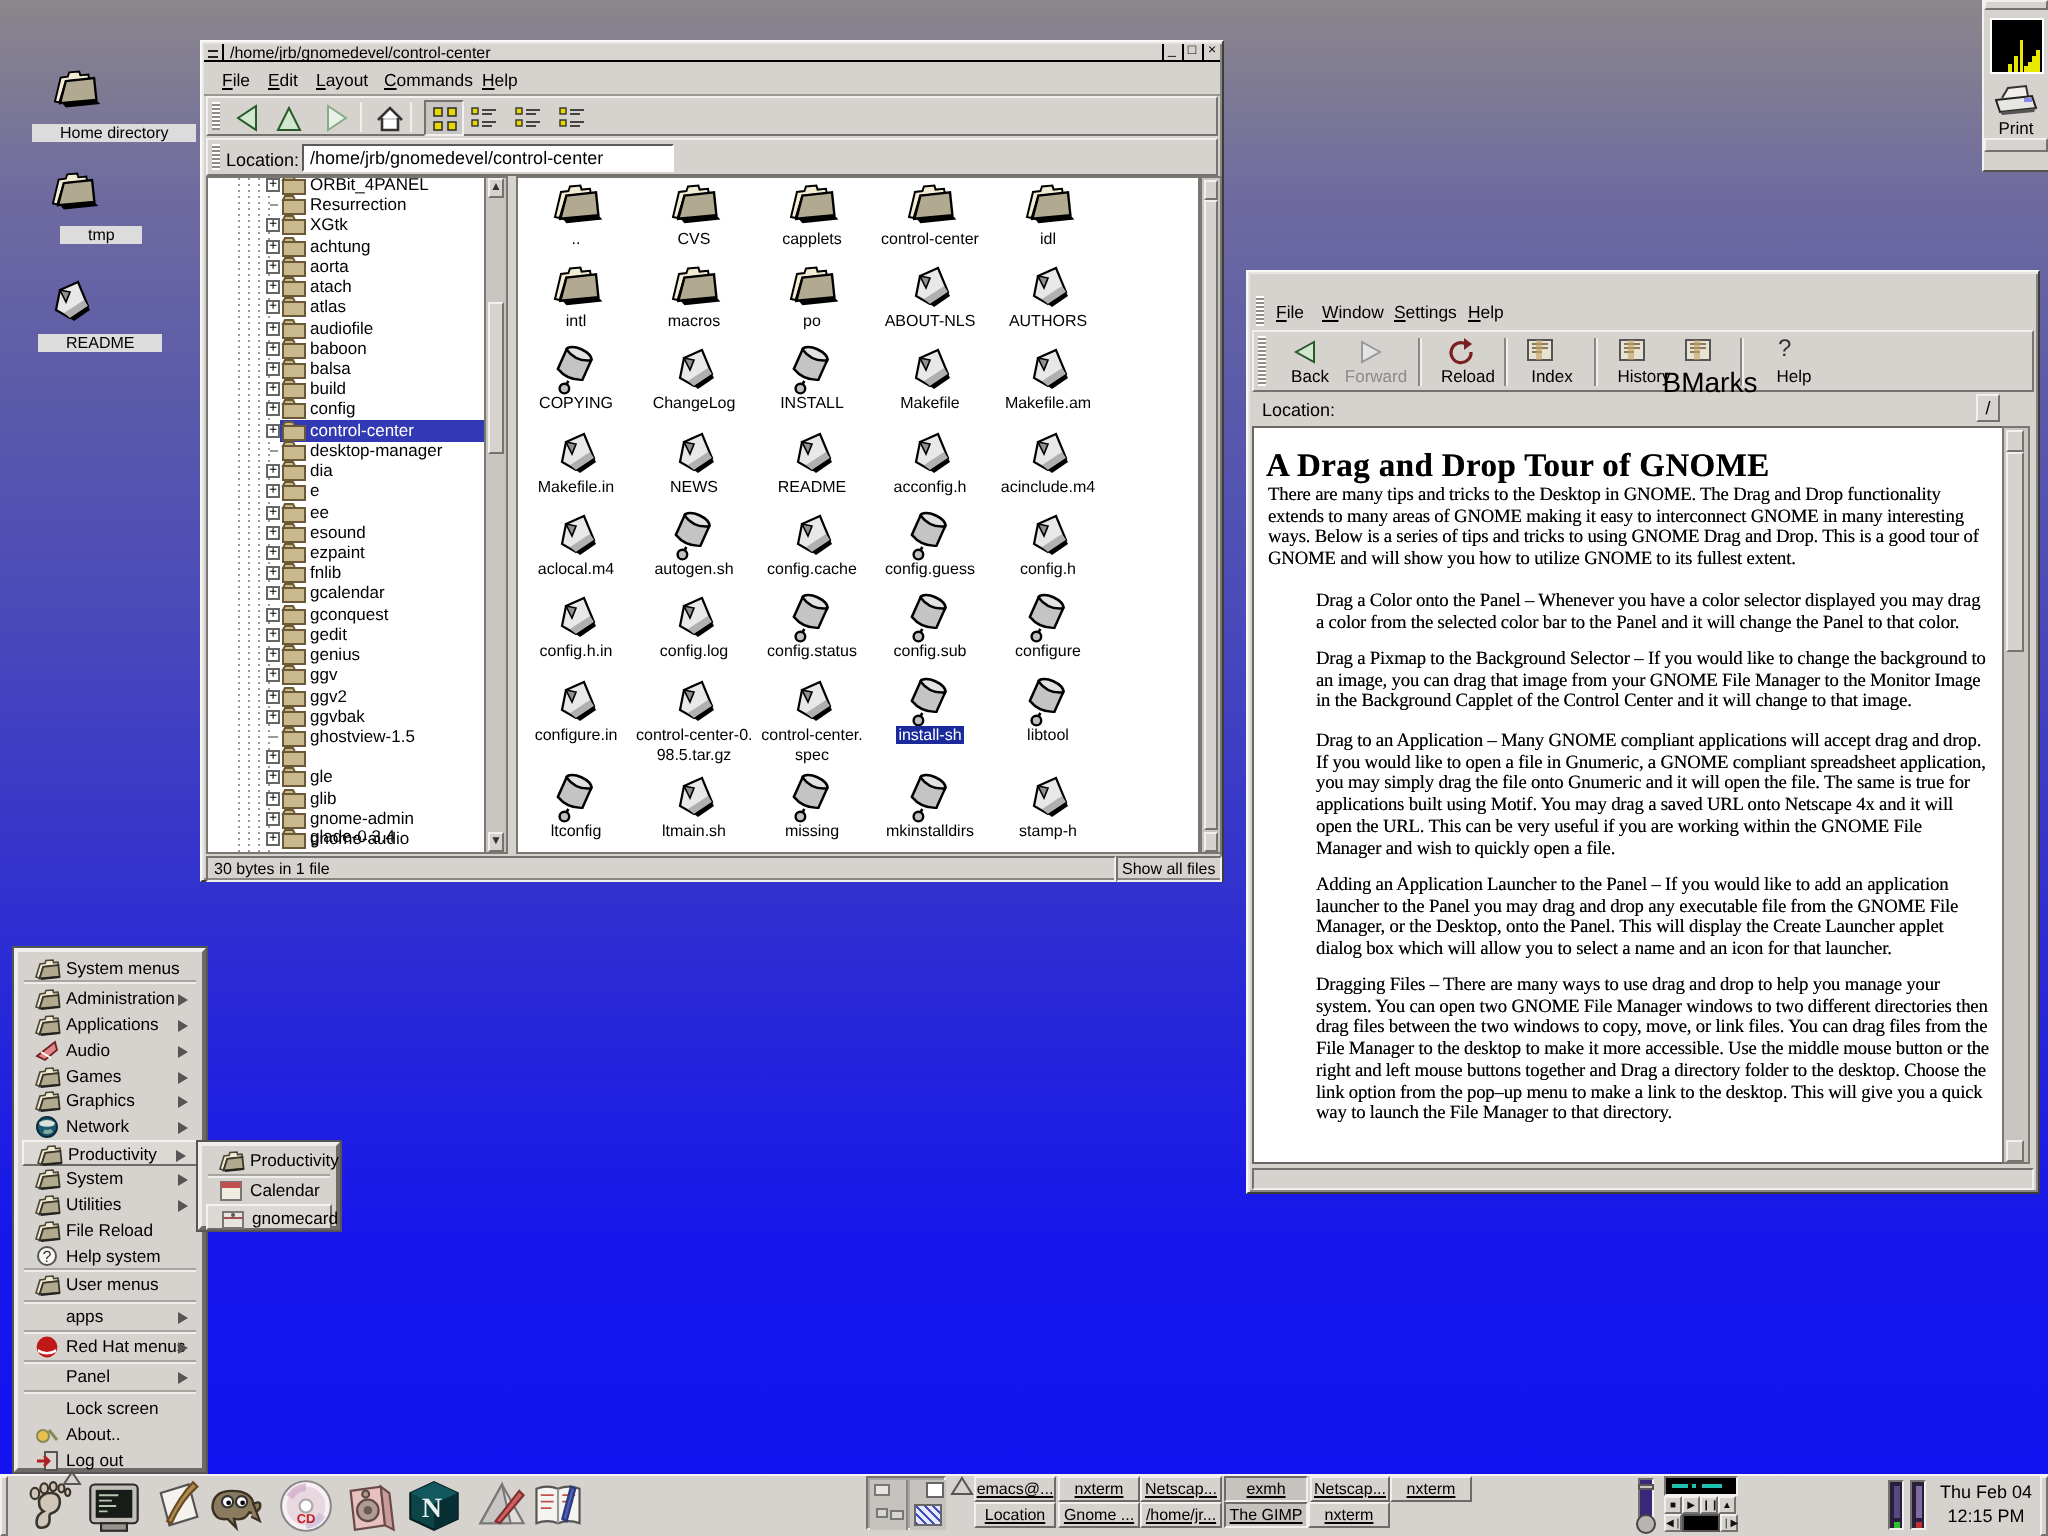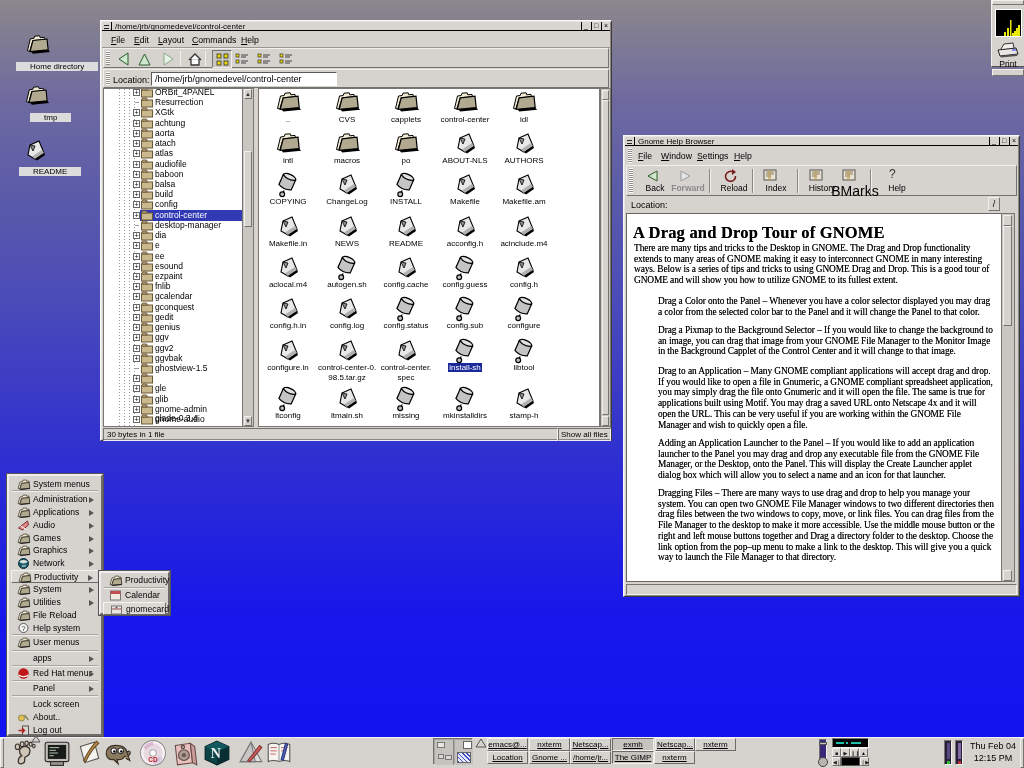--- a/index.html
+++ b/index.html
@@ -629,27 +629,20 @@
 </div>
 <div class="abs sb" style="left:499px;top:67px;width:11px;height:339px;border:1px solid #7a7672;">
 <div class="sbthumb" style="left:1px;top:1px;width:7px;height:10px;"></div>
 <div class="sbthumb" style="left:1px;top:11px;width:7px;height:315px;"></div>
 <div class="sbthumb" style="left:1px;top:327px;width:7px;height:10px;"></div>
 </div>
 <div class="abs sunk" style="left:2px;top:407px;width:455px;height:13px;font-size:8px;line-height:12px;padding-left:3px;">30 bytes in 1 file</div>
 <div class="abs sunk" style="left:457px;top:407px;width:53px;height:13px;font-size:8px;line-height:12px;padding-left:2px;">Show all files</div>
 </div>
 <div class="win" id="help" style="left:623px;top:135px;width:397px;height:462px;">
-<div class="tbar">
-      <div class="ticon"></div>
-      <div class="ttext">Gnome Help Browser</div>
-      <div class="tbtn" style="right:20px;">_</div>
-      <div class="tbtn" style="right:10px;">□</div>
-      <div class="tbtn" style="right:0px;">×</div>
-    </div>
 <div class="abs" style="left:1px;right:1px;top:10px;height:19px;">
 <div class="grip" style="left:3px;top:2px;bottom:2px;"></div>
 <div class="mitem" style="left:13px;top:5px;"><u>F</u>ile</div>
 <div class="mitem" style="left:36px;top:5px;"><u>W</u>indow</div>
 <div class="mitem" style="left:72px;top:5px;"><u>S</u>ettings</div>
 <div class="mitem" style="left:109px;top:5px;"><u>H</u>elp</div>
 </div>
 <div class="abs raise" style="left:2px;right:2px;top:29px;height:31px;">
 <div class="grip" style="left:2px;top:2px;bottom:2px;"></div>
 <svg class="abs" style="left:18px;top:4px" width="14" height="12">
@@ -672,21 +665,21 @@
         <path d="M3 3 H11 M3 5 H11 M3 7 H8" stroke="#8a7a5a" stroke-width="1"></path>
         <rect x="5" y="1" width="3" height="10" fill="#c0a060" opacity="0.6"></rect>
       </svg>
 <svg class="abs" style="left:215px;top:3px" width="15" height="13">
         <rect x="1" y="1" width="12" height="10" fill="#e8e2d2" stroke="#555"></rect>
         <path d="M3 3 H11 M3 5 H11 M3 7 H8" stroke="#8a7a5a" stroke-width="1"></path>
         <rect x="5" y="1" width="3" height="10" fill="#c0a060" opacity="0.6"></rect>
       </svg>
 <div class="abs" style="left:262px;top:1px;font-size:12px;color:#333;">?</div>
 <div class="abs" style="left:4px;top:17px;width:48px;text-align:center;font-size:8.5px;color:#000;">Back</div>
-<div class="abs" style="left:37px;top:17px;width:48px;text-align:center;font-size:8.5px;color:#8a8a8a;font-weight:bold;">Forward</div>
+<div class="abs" style="left:37px;top:17px;width:48px;text-align:center;font-size:8.5px;color:#8a8a8a;">Forward</div>
 <div class="abs" style="left:83px;top:17px;width:48px;text-align:center;font-size:8.5px;color:#000;">Reload</div>
 <div class="abs" style="left:125px;top:17px;width:48px;text-align:center;font-size:8.5px;color:#000;">Index</div>
 <div class="abs" style="left:171px;top:17px;width:48px;text-align:center;font-size:8.5px;color:#000;">History</div>
 <div class="abs" style="left:204px;top:17px;width:48px;text-align:center;font-size:14px;color:#000;">BMarks</div>
 <div class="abs" style="left:246px;top:17px;width:48px;text-align:center;font-size:8.5px;color:#000;">Help</div>
 <div class="abs" style="left:82px;top:3px;width:2px;height:24px;border-left:1px solid #8a8681;border-right:1px solid #f2f0ee;"></div>
 <div class="abs" style="left:125px;top:3px;width:2px;height:24px;border-left:1px solid #8a8681;border-right:1px solid #f2f0ee;"></div>
 <div class="abs" style="left:170px;top:3px;width:2px;height:24px;border-left:1px solid #8a8681;border-right:1px solid #f2f0ee;"></div>
 <div class="abs" style="left:243px;top:3px;width:2px;height:24px;border-left:1px solid #8a8681;border-right:1px solid #f2f0ee;"></div>
 </div>
@@ -1003,21 +996,21 @@
     <div class="abs sunk" style="left:0;top:0;width:8px;height:25px;background:#28203a;">
       <div class="abs" style="left:2px;top:2px;width:3px;height:16px;background:#584a80;"></div>
       <div class="abs" style="left:2px;top:20px;width:3px;height:3px;background:#30c030;"></div>
     </div>
     <div class="abs sunk" style="left:11px;top:0;width:8px;height:25px;background:#28203a;">
       <div class="abs" style="left:2px;top:2px;width:3px;height:16px;background:#806aa0;"></div>
       <div class="abs" style="left:2px;top:20px;width:3px;height:3px;background:#c03030;"></div>
     </div>
   </div>
 <div class="abs" style="left:968px;top:739px;width:50px;height:27px;font-size:9px;color:#000;text-align:center;line-height:12px;padding-top:1px;">Thu Feb 04<br>12:15 PM</div>
-<div class="abs" style="left:991px;top:0;width:33px;height:67px;background:#d6d2ce;border-left:1px solid #f4f2f0;border-bottom:1px solid #55524e;">
+<div class="abs" style="left:991px;top:0;width:33px;height:86px;background:#d6d2ce;border-left:1px solid #f4f2f0;border-bottom:1px solid #55524e;">
 <div class="abs raise" style="left:0;top:0;width:32px;height:5px;"></div>
 <div class="abs" style="left:3px;top:9px;width:27px;height:28px;background:#000;border:1px solid #fff;"><svg width="25" height="26">
         <g fill="#e8e800">
           <rect x="11" y="18" width="2" height="8"></rect>
           <rect x="14" y="10" width="1.5" height="16"></rect>
           <rect x="16" y="23" width="2" height="3"></rect>
           <rect x="18" y="21" width="2" height="5"></rect>
           <rect x="20" y="18" width="2" height="8"></rect>
           <rect x="22" y="15" width="2" height="11"></rect>
           <rect x="8" y="22" width="2" height="4"></rect>

